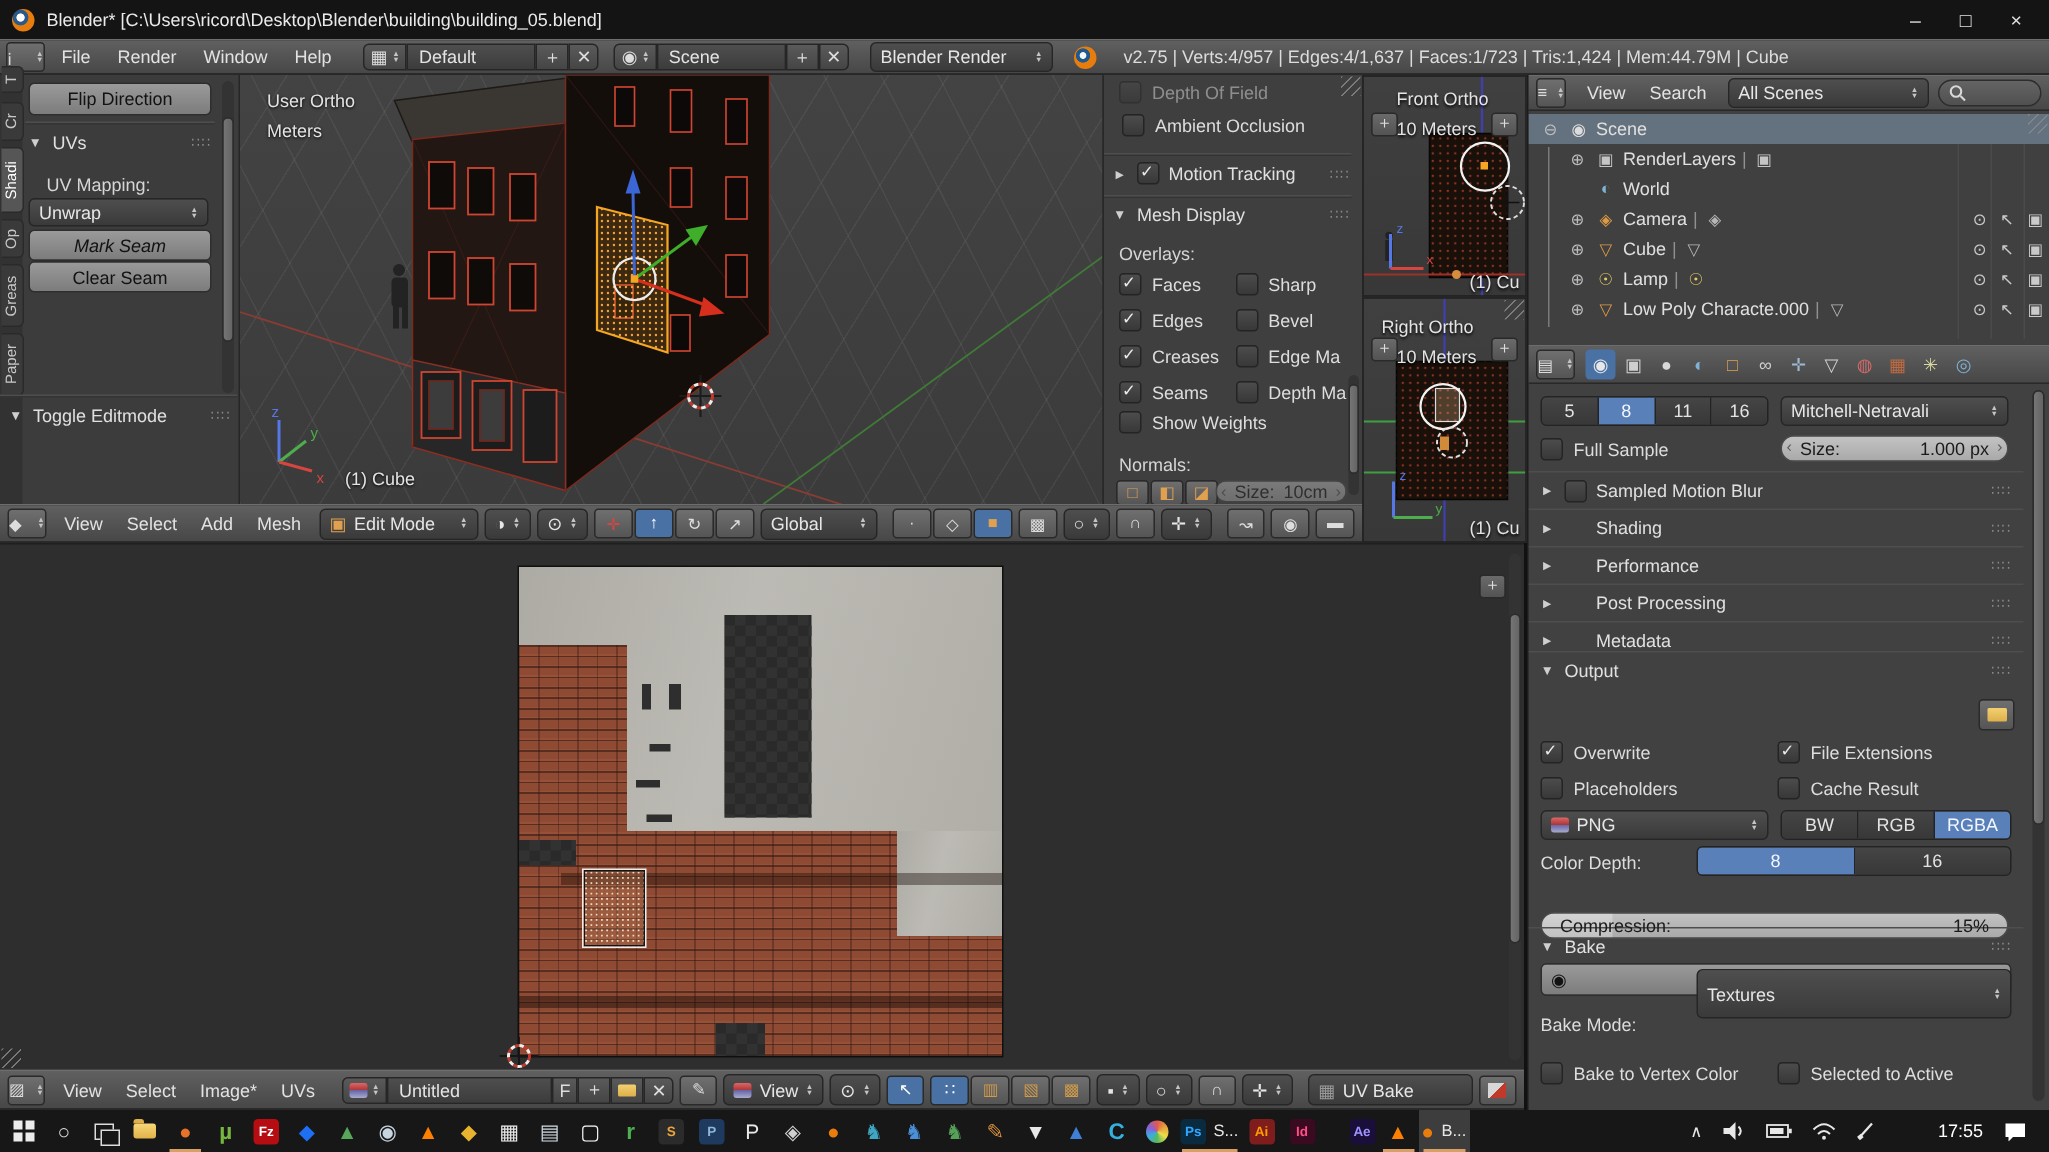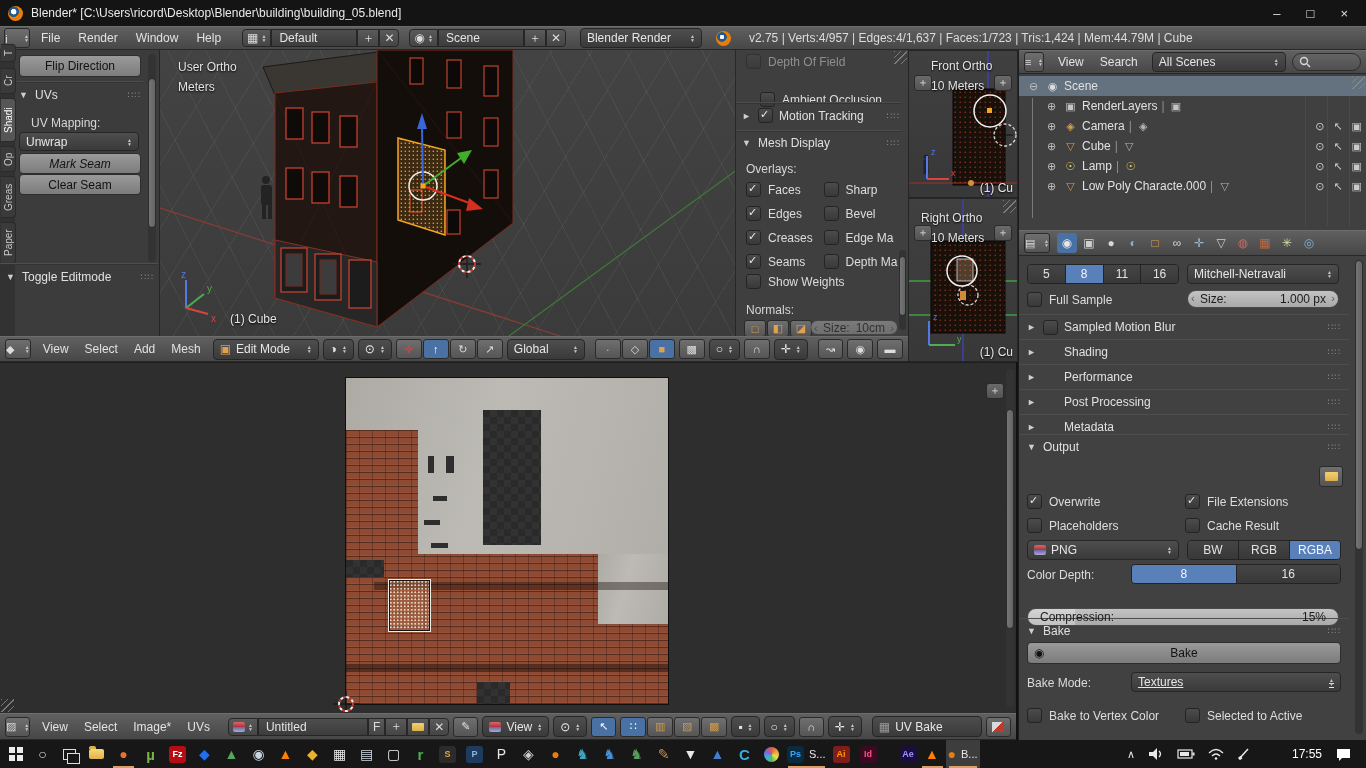--- a/index.html
+++ b/index.html
@@ -361,21 +361,21 @@
   <span class="ibox" style="margin-left:6px;">↝</span>
   <span class="ibox">◉</span>
   <span class="ibox">▬</span>
 </div>
 
 <div id="npanel" class="abs">
   <div class="cbrow abs dim" style="left:10px;top:4px;">
     <span class="cb"></span>
       <span>Depth Of Field</span>
   </div>
-  <div class="cbrow abs" style="left:24px;top:26px;margin-top:16px;">
+  <div class="cbrow abs" style="left:12px;top:26px;">
     <span class="cb"></span>
       <span>Ambient Occlusion</span>
   </div>
   <div class="sepline" style="top:52px;width:165px;"></div>
   <div class="phead abs" style="left:6px;top:58px;width:158px;">
     <span class="tri">►</span>
       <span class="cb on"></span>
     <span>Motion Tracking</span>
       <span class="grip">∷∷</span>
   </div>
@@ -544,20 +544,29 @@
       <span class="oin ind1"></span>
       <span class="oexp">⊕</span>
       <span class="oico layers"></span>
       <span>RenderLayers</span>
       <span class="opipe">|</span>
       <span class="oico layers"></span>
 
     </div>
       <div class="orow">
       <span class="oin ind1"></span>
+      <span class="oexp"></span>
+      <span class="oico world"></span>
+      <span>World</span>
+      <span class="opipe"></span>
+      <span class="oico"></span>
+
+    </div>
+      <div class="orow">
+      <span class="oin ind1"></span>
       <span class="oexp">⊕</span>
       <span class="oico camera"></span>
       <span>Camera</span>
       <span class="opipe">|</span>
       <span class="oico camerad"></span>
       <span class="orestrict show">
         <i style="font-style:normal;">⊙</i>
         <i style="font-style:normal;">↖</i>
         <i style="font-style:normal;">▣</i>
       </span>
@@ -752,21 +761,21 @@
   <div class="pcol abs" style="left:0;top:388px;width:314px;">
     <span class="tri">▼</span>
     <span>Bake</span>
       <span class="grip">∷∷</span>
   </div>
   <div class="btn abs" style="left:8px;top:412px;width:314px;height:22px;box-sizing:border-box;position:absolute;">
     <span style="position:absolute;left:6px;">◉</span>
     <span>Bake</span>
   </div>
   <div class="abs" style="left:8px;top:446px;color:#dcdcdc;">Bake Mode:</div>
-  <div class="drop abs" style="left:112px;top:442px;width:210px;height:20px;box-sizing:border-box;text-decoration:underline;">
+  <div class="drop abs" style="left:112px;top:416px;width:210px;height:33px;box-sizing:border-box;">
     <span>Textures</span>
       <span class="updn">▲<br>▼</span>
   </div>
   <div class="abs" style="left:8px;top:478px;width:316px;display:grid;grid-template-columns:1fr 1fr;">
       <label class="cbrow">
       <span class="cb"></span>
         <span>Bake to Vertex Color</span>
     </label>
       <label class="cbrow">
       <span class="cb"></span>

